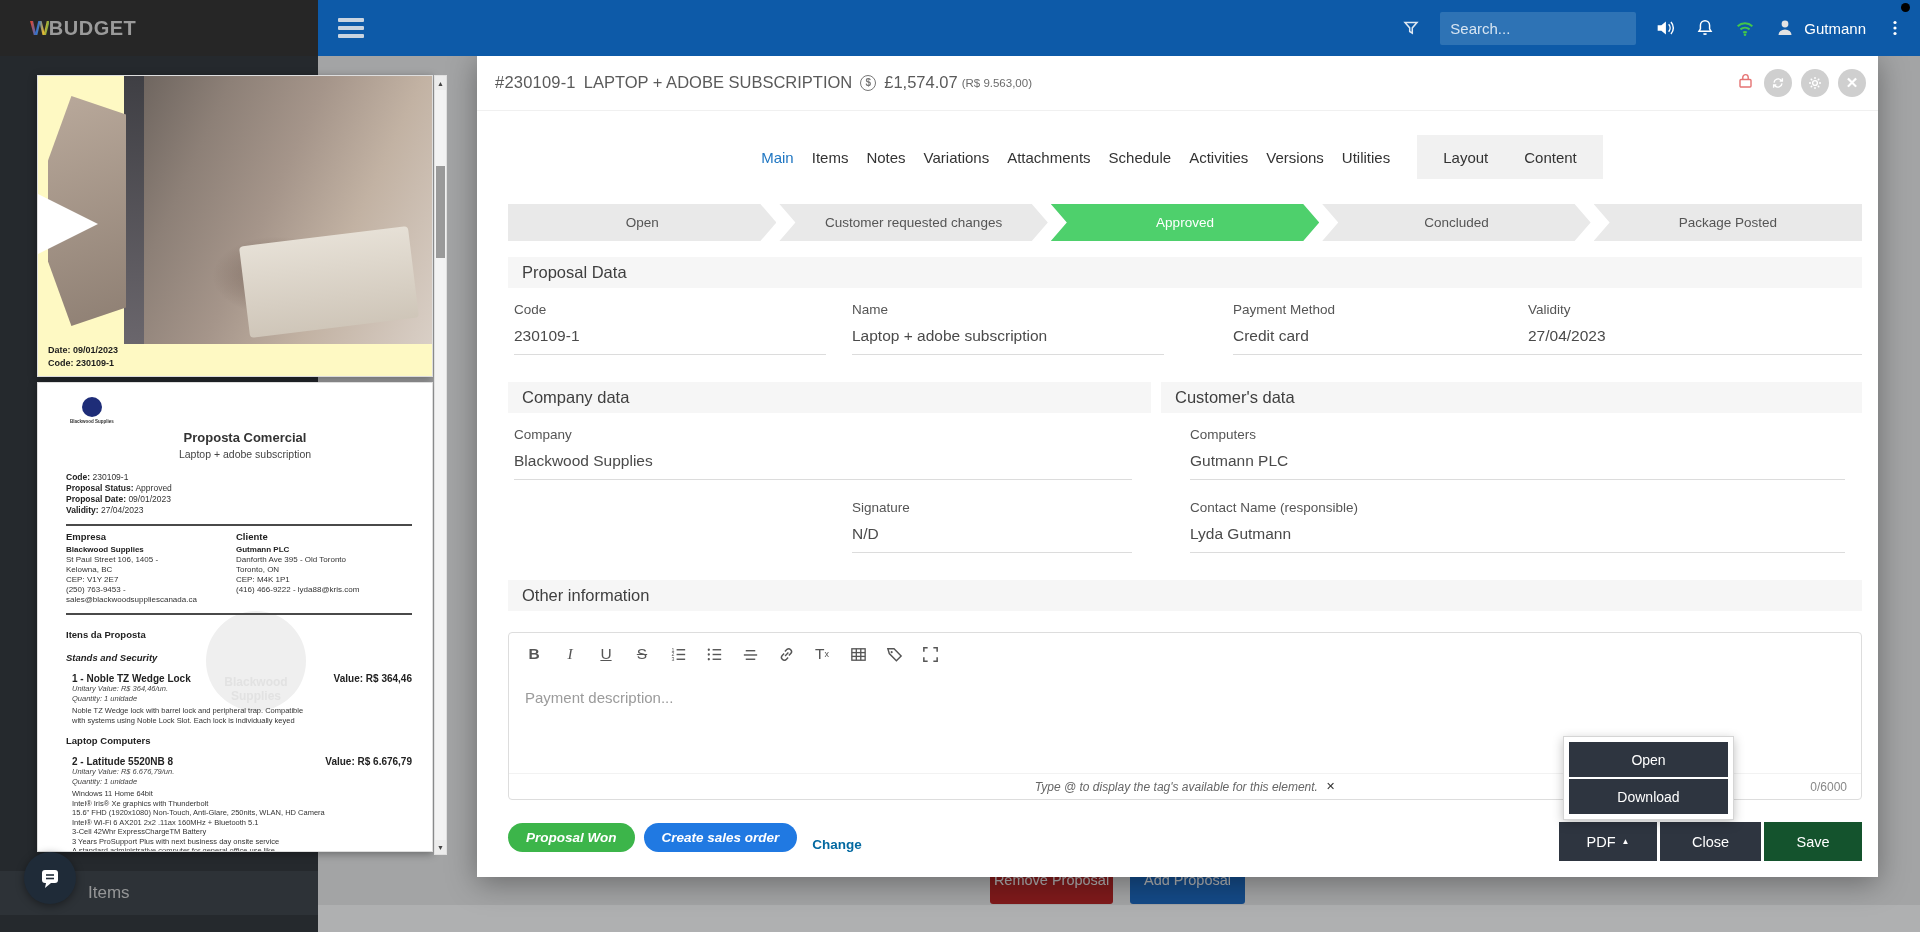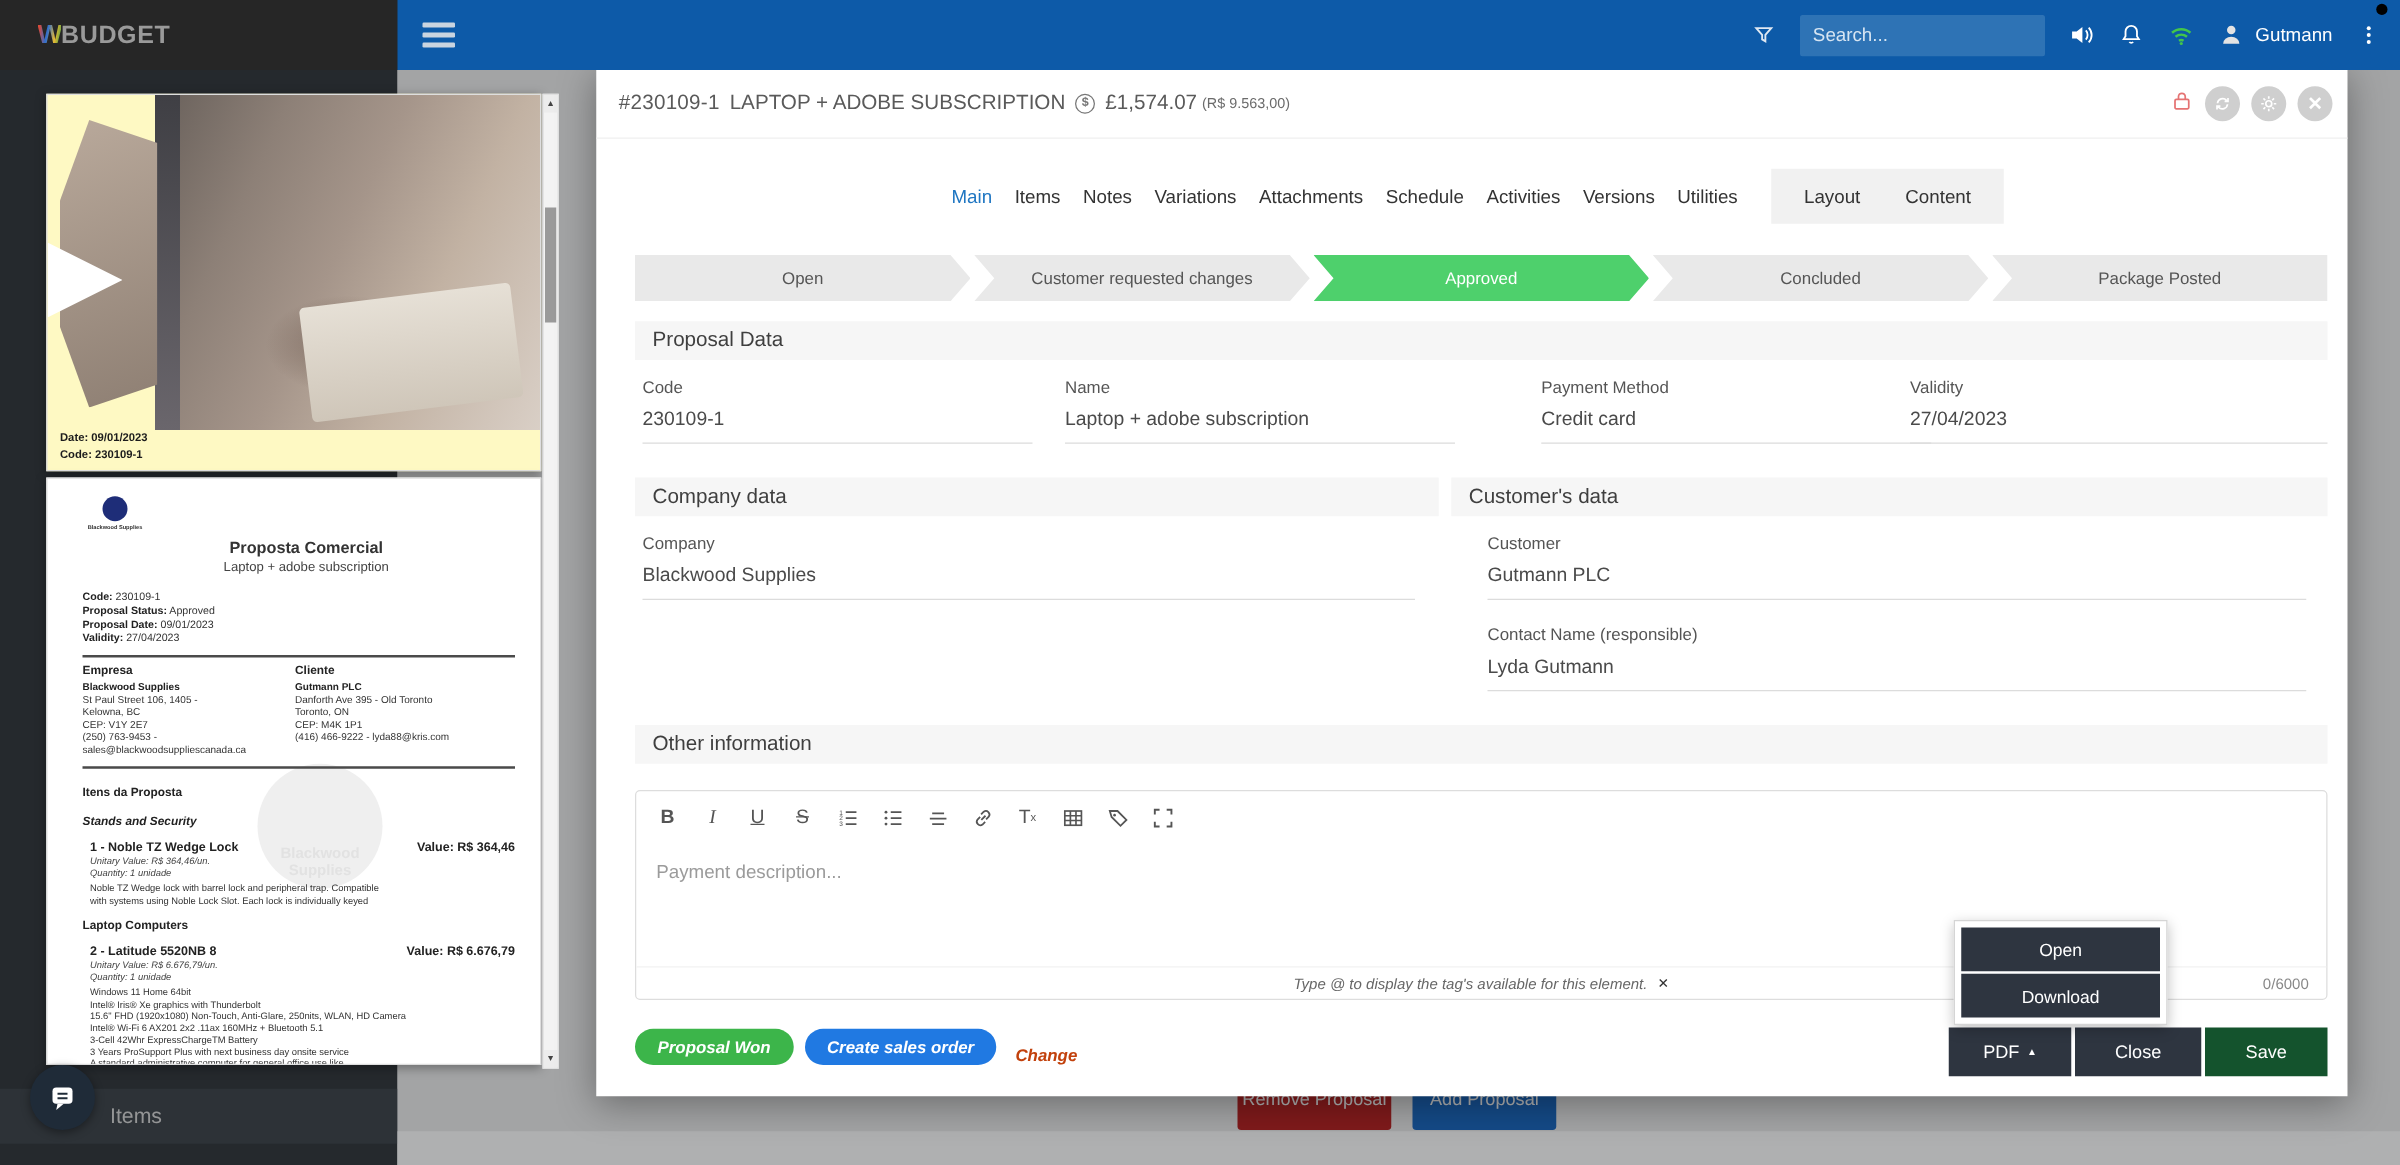--- a/index.html
+++ b/index.html
@@ -123,21 +123,21 @@
   .editor-body { padding:14px 16px; font-size:15px; color:#9b9b9b; }
   .editor-foot { position:absolute; bottom:0; left:0; width:100%; height:26px; border-top:1px solid #f2f2f2; display:flex; align-items:center; }
   .editor-hint { position:absolute; left:50%; transform:translateX(-50%); font-size:12px; font-style:italic; color:#666; display:flex; gap:8px; align-items:center; }
   .editor-hint .x { font-style:normal; color:#333; font-size:11px; cursor:pointer; }
   .editor-counter { position:absolute; right:14px; font-size:12px; color:#888; }
 
   .modal-actions-left { position:absolute; top:767px; left:31px; display:flex; align-items:flex-end; gap:9px; height:30px; }
   .pill { height:29px; border-radius:15px; border:none; color:#fff; font-size:13.5px; font-style:italic; font-weight:600; padding:0 18px; font-family:"Liberation Sans",sans-serif; cursor:pointer; }
   .pill.won { background:#3cb54a; }
   .pill.sales { background:#2079e2; }
-  .link-change { font-size:13.5px; font-style:italic; font-weight:600; color:#c2410c; margin-left:6px; cursor:pointer; }
+  .link-change { font-size:13.5px; font-weight:600; color:#0369a1; margin-left:6px; cursor:pointer; }
 
   .modal-actions-right { position:absolute; top:767px; right:16px; display:flex; gap:3px; }
   .act-btn { height:39px; border:none; font-size:14.5px; color:#fff; font-family:"Liberation Sans",sans-serif; cursor:pointer; display:flex; align-items:center; justify-content:center; gap:6px; }
   .act-btn.dark { background:#2e3540; }
   .act-btn.pdf { width:98px; }
   .act-btn.close { width:101px; }
   .act-btn.save { width:98px; background:#14532d;text-align:center; }
   .caret-up { font-size:8px; }
 
   .pdf-dropdown { position:absolute; top:681px; left:1086px; width:171px; background:#fff; border:1px solid #d5d5d5; box-shadow:0 3px 10px rgba(0,0,0,.25); padding:3px; z-index:30; }
@@ -399,22 +399,26 @@
       </div>
 
       <div class="sec-header sec-company">Company data</div>
       <div class="sec-header sec-customer">Customer's data</div>
 
       <div class="field f-company">
         <div class="f-label">Company</div>
         <div class="f-value">Blackwood Supplies</div>
       </div>
       <div class="field f-customer">
-        <div class="f-label">Customer</div>
+        <div class="f-label">Computers</div>
         <div class="f-value">Gutmann PLC</div>
+      </div>
+      <div class="field f-signature">
+        <div class="f-label">Signature</div>
+        <div class="f-value">N/D</div>
       </div>
       <div class="field f-contact">
         <div class="f-label">Contact Name (responsible)</div>
         <div class="f-value">Lyda Gutmann</div>
       </div>
 
       <div class="sec-header sec-other">Other information</div>
 
       <div class="editor">
         <div class="editor-toolbar">

